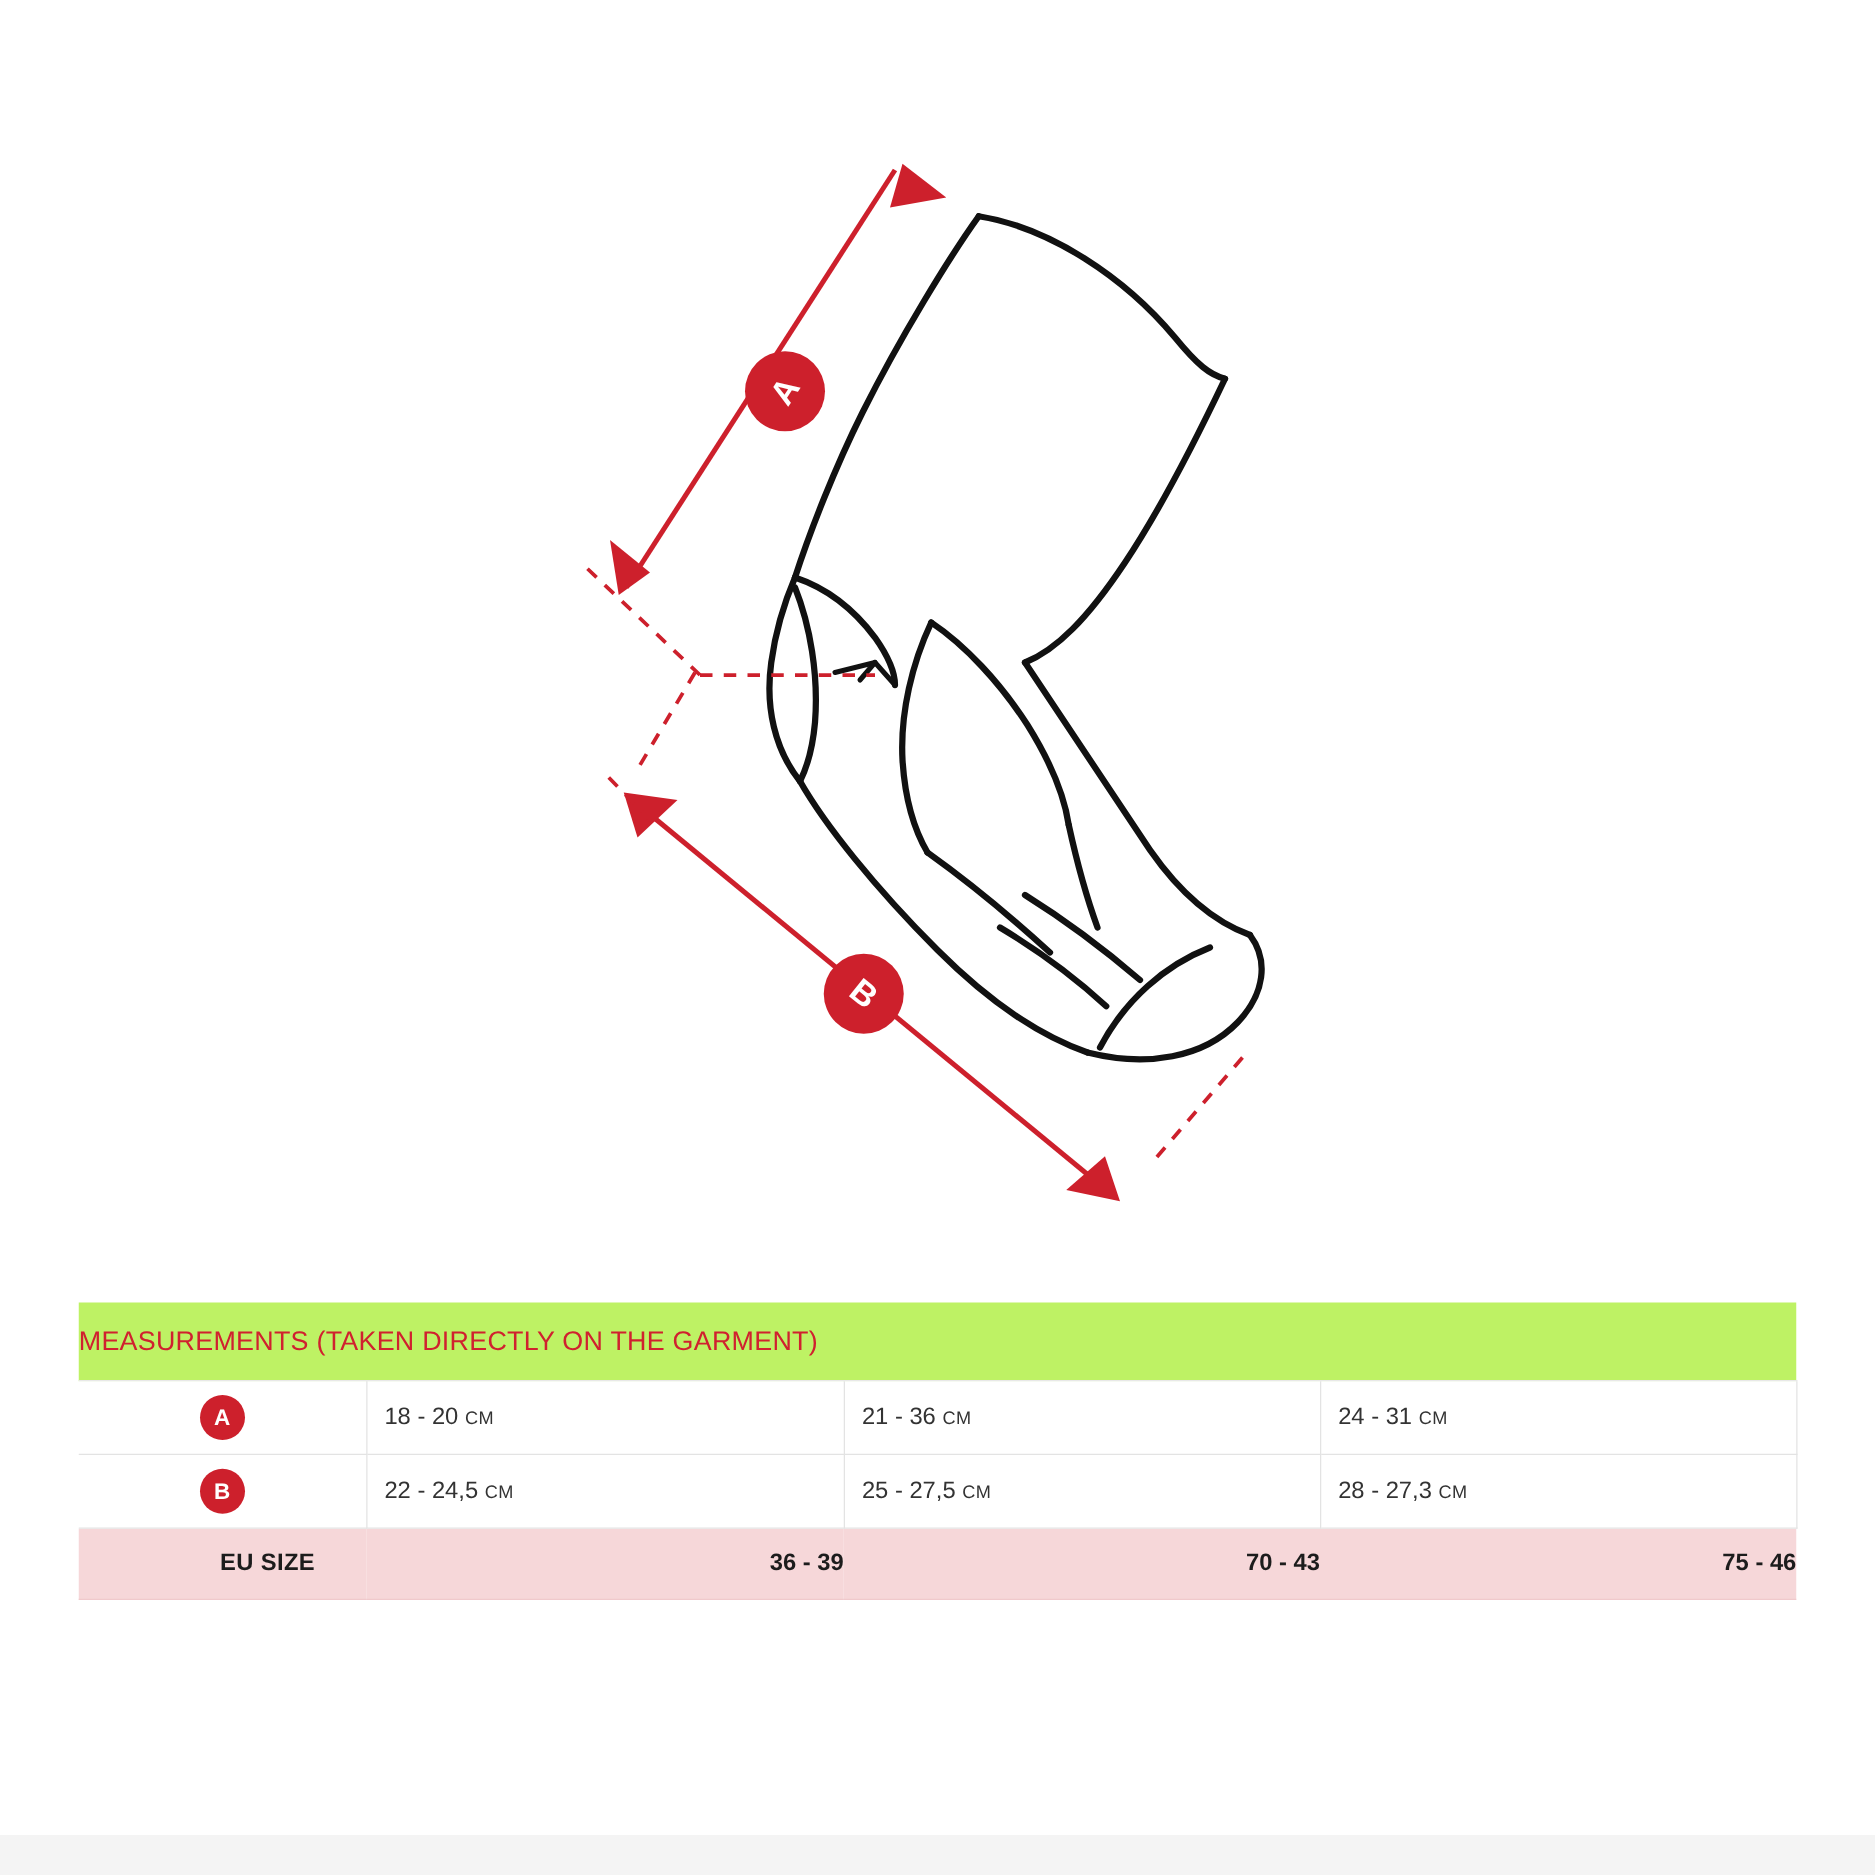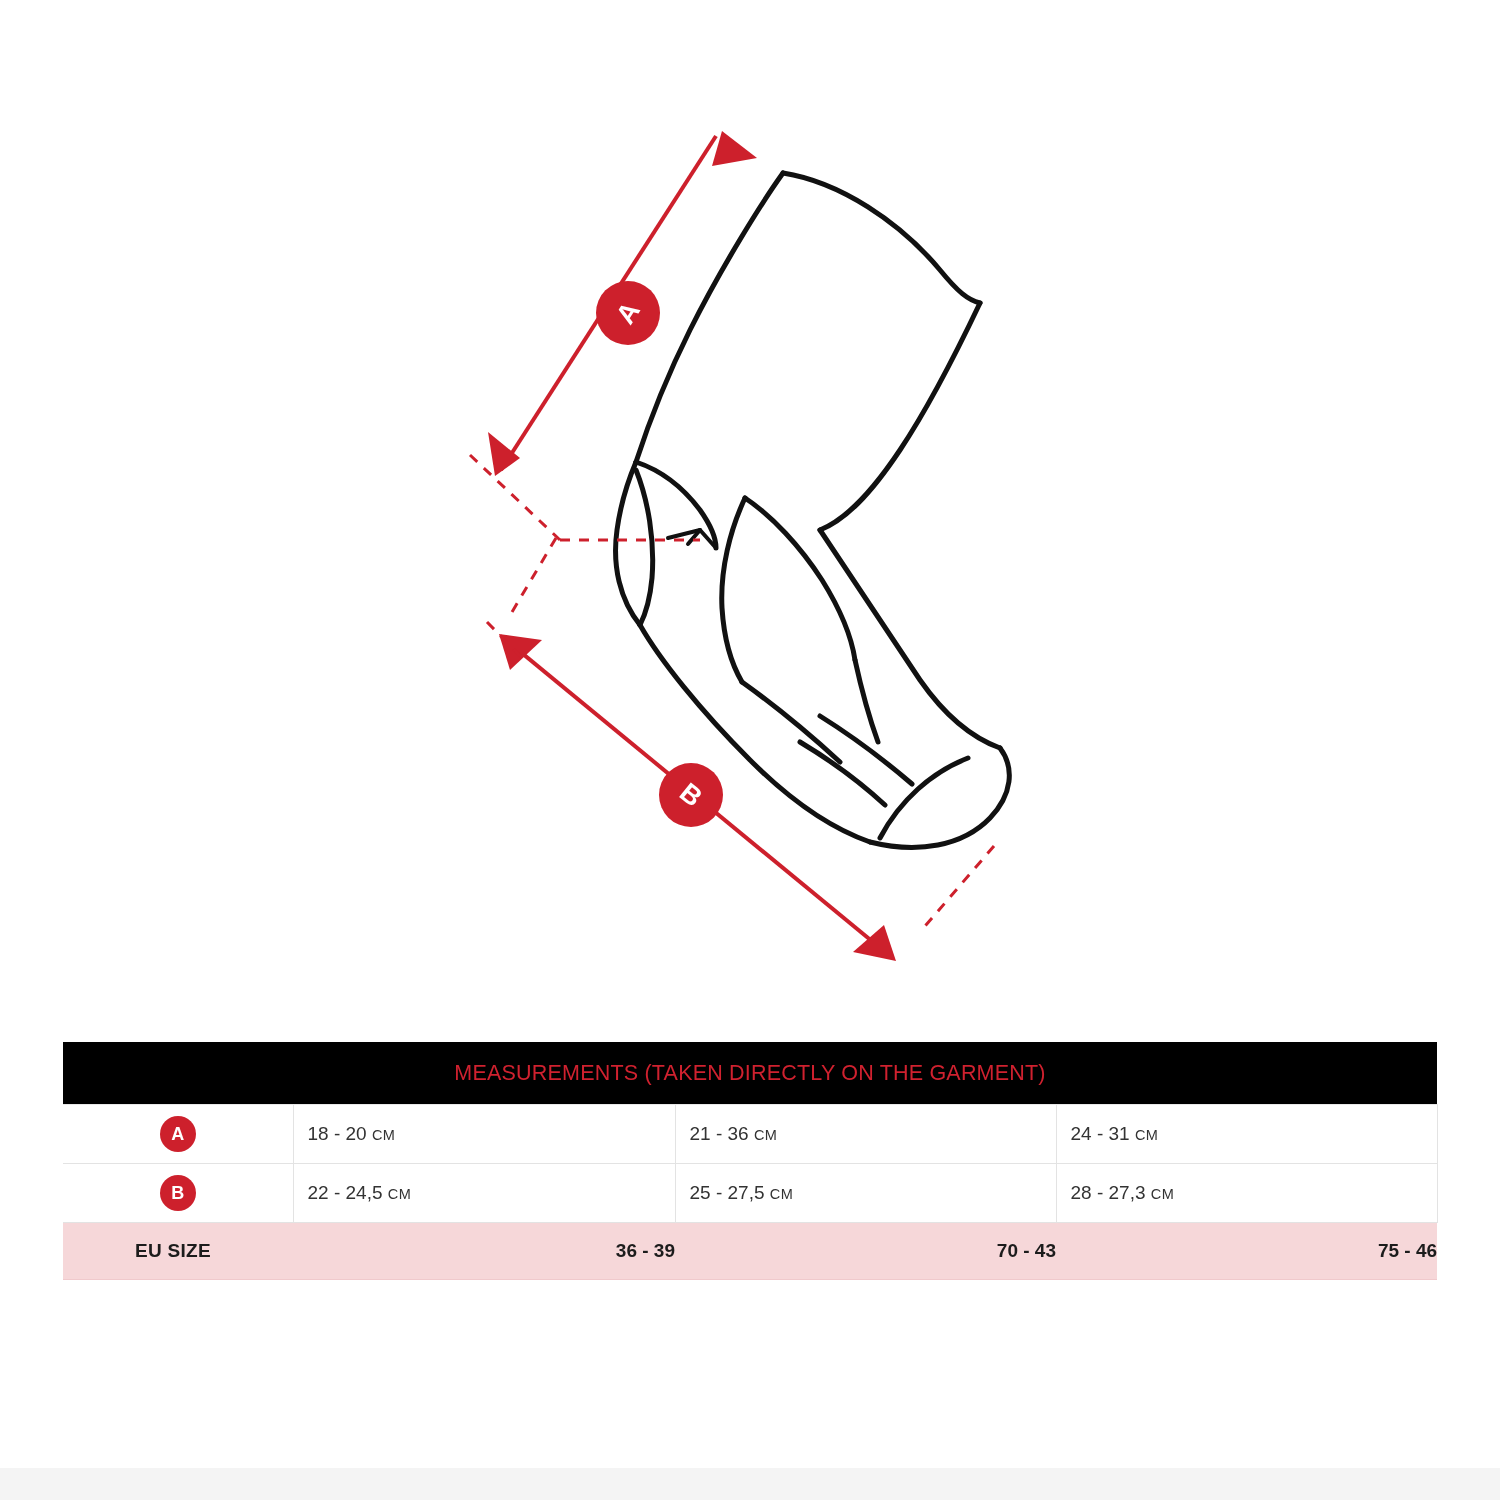--- a/index.html
+++ b/index.html
@@ -41,23 +41,22 @@
     width: 1374px;
     border-collapse: collapse;
     table-layout: fixed;
   }
   .size-table td, .size-table th {
     border: 1px solid #e3e3e3;
     padding: 0;
     vertical-align: middle;
   }
   .title-row td {
-    background: #000000;
+    background: #bef264;
     height: 62px;
-    text-align: center;
     color: #d0212f;
     font-size: 21.5px;
     letter-spacing: 0.2px;
     border-left: none;
     border-right: none;
     border-top: none;
     border-bottom: 1px solid #e8e8e8;
   }
   .head-row td {
     height: 62px;
@@ -87,21 +86,21 @@
     background: #f6d7d9;
     border-color: #f0c9cc;
     font-size: 19px;
     font-weight: bold;
     color: #1c1c1c;
     text-align: right;
     border-left: none;
     border-right: none;
   }
   .eu-row td.eu-label {
-    text-align: left;
+    text-align: center;
     padding-left: 72px;
     letter-spacing: 0.3px;
   }
   .badge {
     display: inline-block;
     width: 36px;
     height: 36px;
     line-height: 36px;
     border-radius: 50%;
     background: #cd202c;

